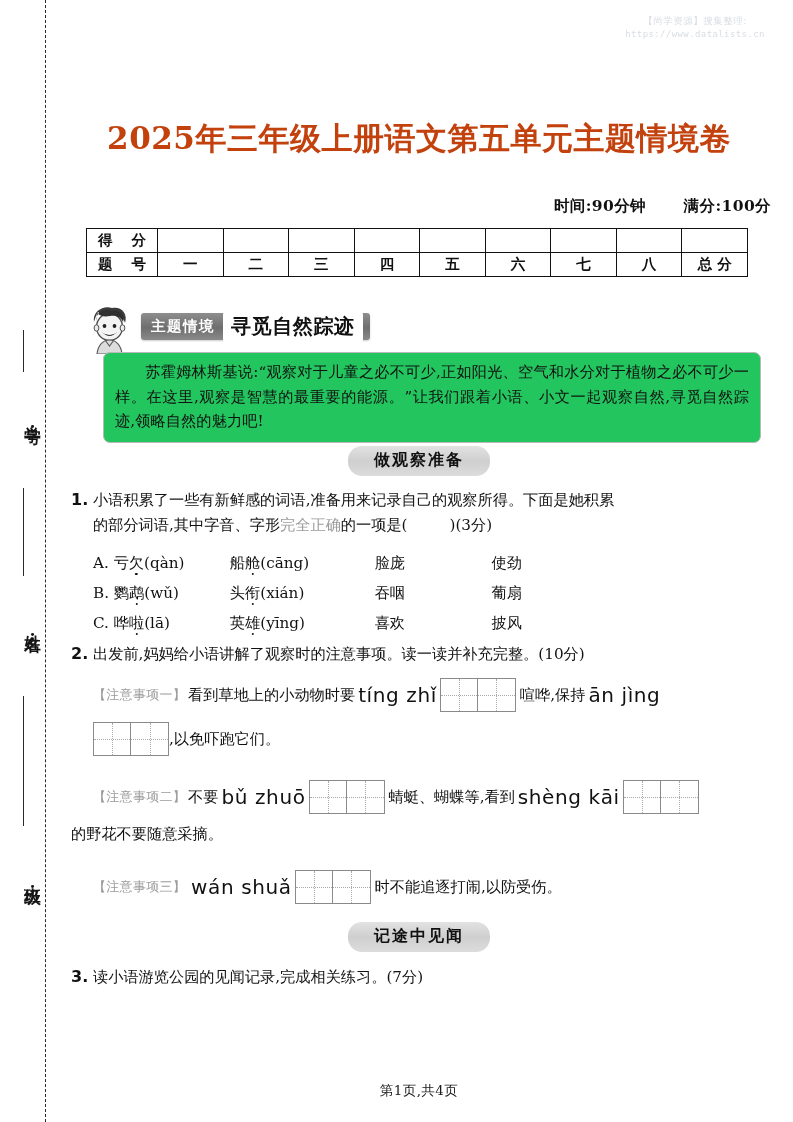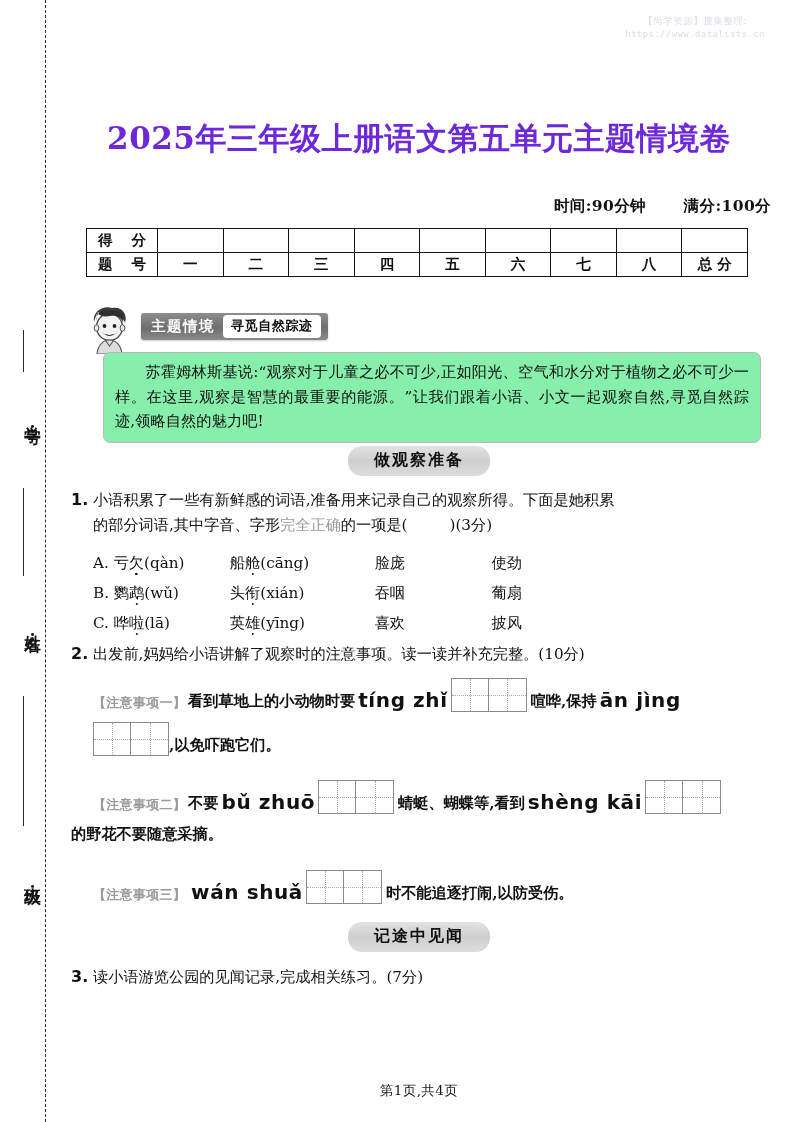--- a/index.html
+++ b/index.html
@@ -41,21 +41,21 @@
 
   
   .page{
     position:absolute;left:45px;top:0;width:748px;height:1122px;
   }
 
   .title{
     position:absolute;left:0;top:118px;width:748px;text-align:center;
     font-size:31px;font-weight:700;letter-spacing:.5px;
     font-family:"DejaVu Serif","Liberation Serif",serif;
-    color:#6d28d9;
+    color:#c2410c;
   }
   .meta-line{
     position:absolute;right:22px;top:196px;
     font-size:15.5px;font-weight:700;letter-spacing:.4px;
   }
   .meta-line .gap{display:inline-block;width:26px;}
 
   
   .score-table{
     position:absolute;left:41px;top:228px;width:662px;
@@ -80,31 +80,31 @@
     display:flex;align-items:center;
     background:linear-gradient(180deg,#8e8e8e 0%,#6e6e6e 55%,#8a8a8a 100%);
     border-radius:3px;padding:0 7px 0 10px;box-shadow:0 1px 2px rgba(0,0,0,.2);
   }
   .theme-tag .tag-label{
     color:#fff;font-size:14.5px;font-weight:700;letter-spacing:1.5px;
     padding-right:8px;
     font-family:"DejaVu Sans","Liberation Sans",sans-serif;
   }
   .theme-tag .tag-value{
-    background:#fff;color:#111;font-size:13px;font-weight:700;
+    background:#fff;color:#111;font-size:20px;font-weight:700;
     letter-spacing:.6px;border-radius:4px;padding:2px 8px 3px;
     font-family:"DejaVu Sans","Liberation Sans",sans-serif;
   }
 
   
   .quote-box{
     position:absolute;left:58px;top:352px;width:658px;
     border:1px solid #b9b9b9;border-radius:7px;
     padding:7px 11px 8px;box-sizing:border-box;
-    background:#86efac;
+    background:#22c55e;
   }
   .quote-box p{
     margin:0;font-size:15.2px;line-height:1.62;
     text-align:justify;text-indent:2em;letter-spacing:.1px;
     font-family:"DejaVu Serif","Liberation Serif",serif;
   }
 
   
   .section-pill{
     position:absolute;left:0;width:748px;text-align:center;
@@ -138,24 +138,23 @@
   .c3{width:112px;}
   .dotu{position:relative;}
   .dotu::after{
     content:"";position:absolute;left:50%;bottom:-3px;
     width:2.4px;height:2.4px;border-radius:50%;
     background:#111;transform:translateX(-50%);
   }
 
   
   .note-line{
-    position:absolute;display:flex;align-items:flex-end;
+    position:absolute;display:flex;align-items:center;
     font-size:15.2px;white-space:nowrap;
     font-family:"DejaVu Serif","Liberation Serif",serif;
-    font-weight:bold;
   }
   .note-tag{
     color:#9b9b9b;font-size:13px;letter-spacing:.3px;margin-right:2px;
   }
   .pinyin{
     font-family:"DejaVu Sans","Liberation Sans",sans-serif;
     font-size:20px;letter-spacing:.6px;padding:0 3px;
   }
   .grid{
     display:inline-flex;border:1.2px solid #8a8a8a;height:34px;

